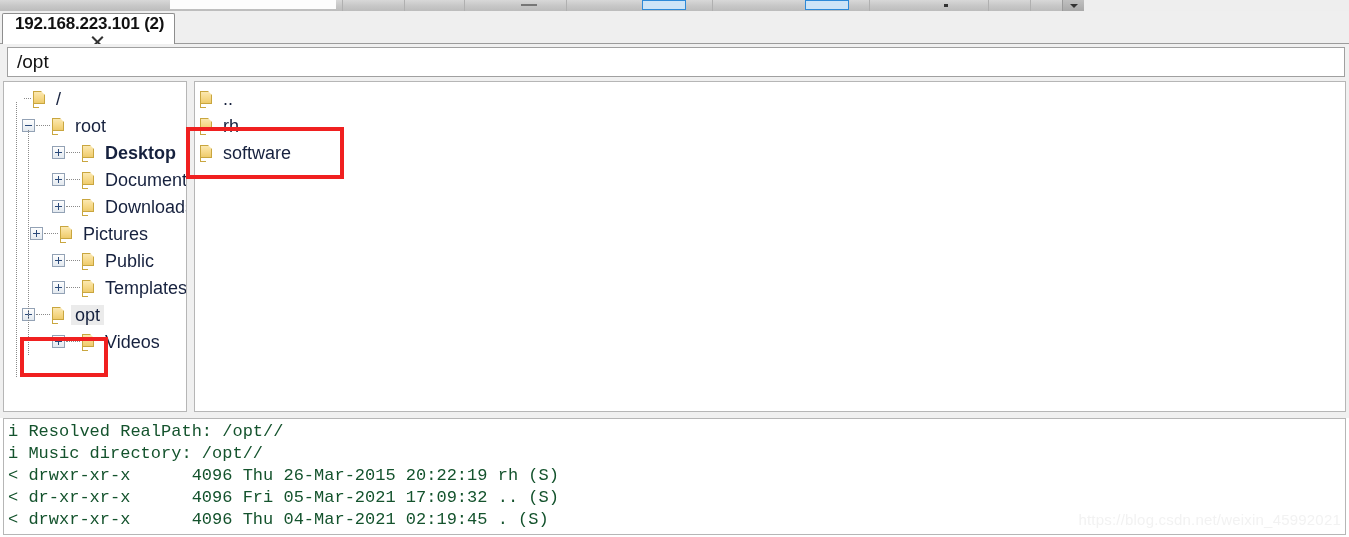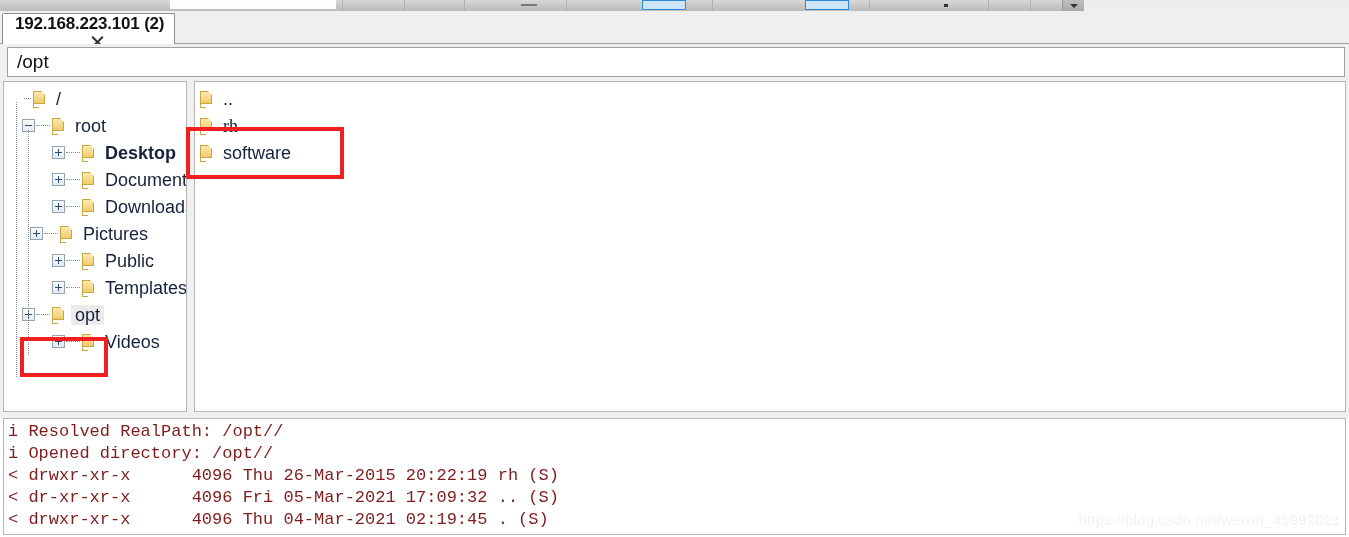--- a/index.html
+++ b/index.html
@@ -222,21 +222,21 @@
     position: absolute; left: 3px; top: 418px;
     width: 1343px; height: 117px;
     background: #ffffff;
     border: 1px solid #b6b6b6;
     box-sizing: border-box;
     overflow: hidden;
   }
   .logline {
     font-family: "Liberation Mono", "DejaVu Sans Mono", monospace;
     font-size: 17px;
-    color: #7f1d1d;
+    color: #14532d;
     white-space: pre;
     line-height: 22px;
     padding-left: 4px;
   }
   .log-top-divider {
     position: absolute; left: 0; top: 415px; width: 1349px; height: 3px;
     background: #f0f0f0;
   }
 
   .watermark {
@@ -395,21 +395,21 @@
   <div class="panel-right">
     <div id="filelist-root" style="padding-top:3px;">
         <div class="tree-row" style="padding-left: 4px;">
           <span class="folder">
             <span class="body"></span>
             <span class="fold"></span>
             <span class="ear"></span>
           </span>
           <span class="lbl">..</span>
         </div>
-        <div class="tree-row" style="padding-left: 4px; font-family: Liberation Serif, serif;">
+        <div class="tree-row" style="padding-left: 4px;">
           <span class="folder">
             <span class="body"></span>
             <span class="fold"></span>
             <span class="ear"></span>
           </span>
           <span class="lbl">rh</span>
         </div>
         <div class="tree-row" style="padding-left: 4px;">
           <span class="folder">
             <span class="body"></span>
@@ -422,19 +422,19 @@
   </div>
 </div>
 
 <div class="annot" id="annot-software" style="left: 186px; top: 127px; width: 158px; height: 52px;"></div>
 <div class="annot" id="annot-opt" style="left: 20px; top: 337px; width: 88px; height: 40px;"></div>
 
 <div class="log-top-divider"></div>
 <div class="logpanel">
   <div id="log-root" style="padding-top:2px;">
       <div class="logline">i Resolved RealPath: /opt//</div>
-      <div class="logline">i Opened directory: /opt//</div>
+      <div class="logline">i Music directory: /opt//</div>
       <div class="logline">&lt; drwxr-xr-x      4096 Thu 26-Mar-2015 20:22:19 rh (S)</div>
       <div class="logline">&lt; dr-xr-xr-x      4096 Fri 05-Mar-2021 17:09:32 .. (S)</div>
       <div class="logline">&lt; drwxr-xr-x      4096 Thu 04-Mar-2021 02:19:45 . (S)</div>
     </div>
   <div class="watermark">https://blog.csdn.net/weixin_45992021</div>
 </div>
 
 </body></html>

